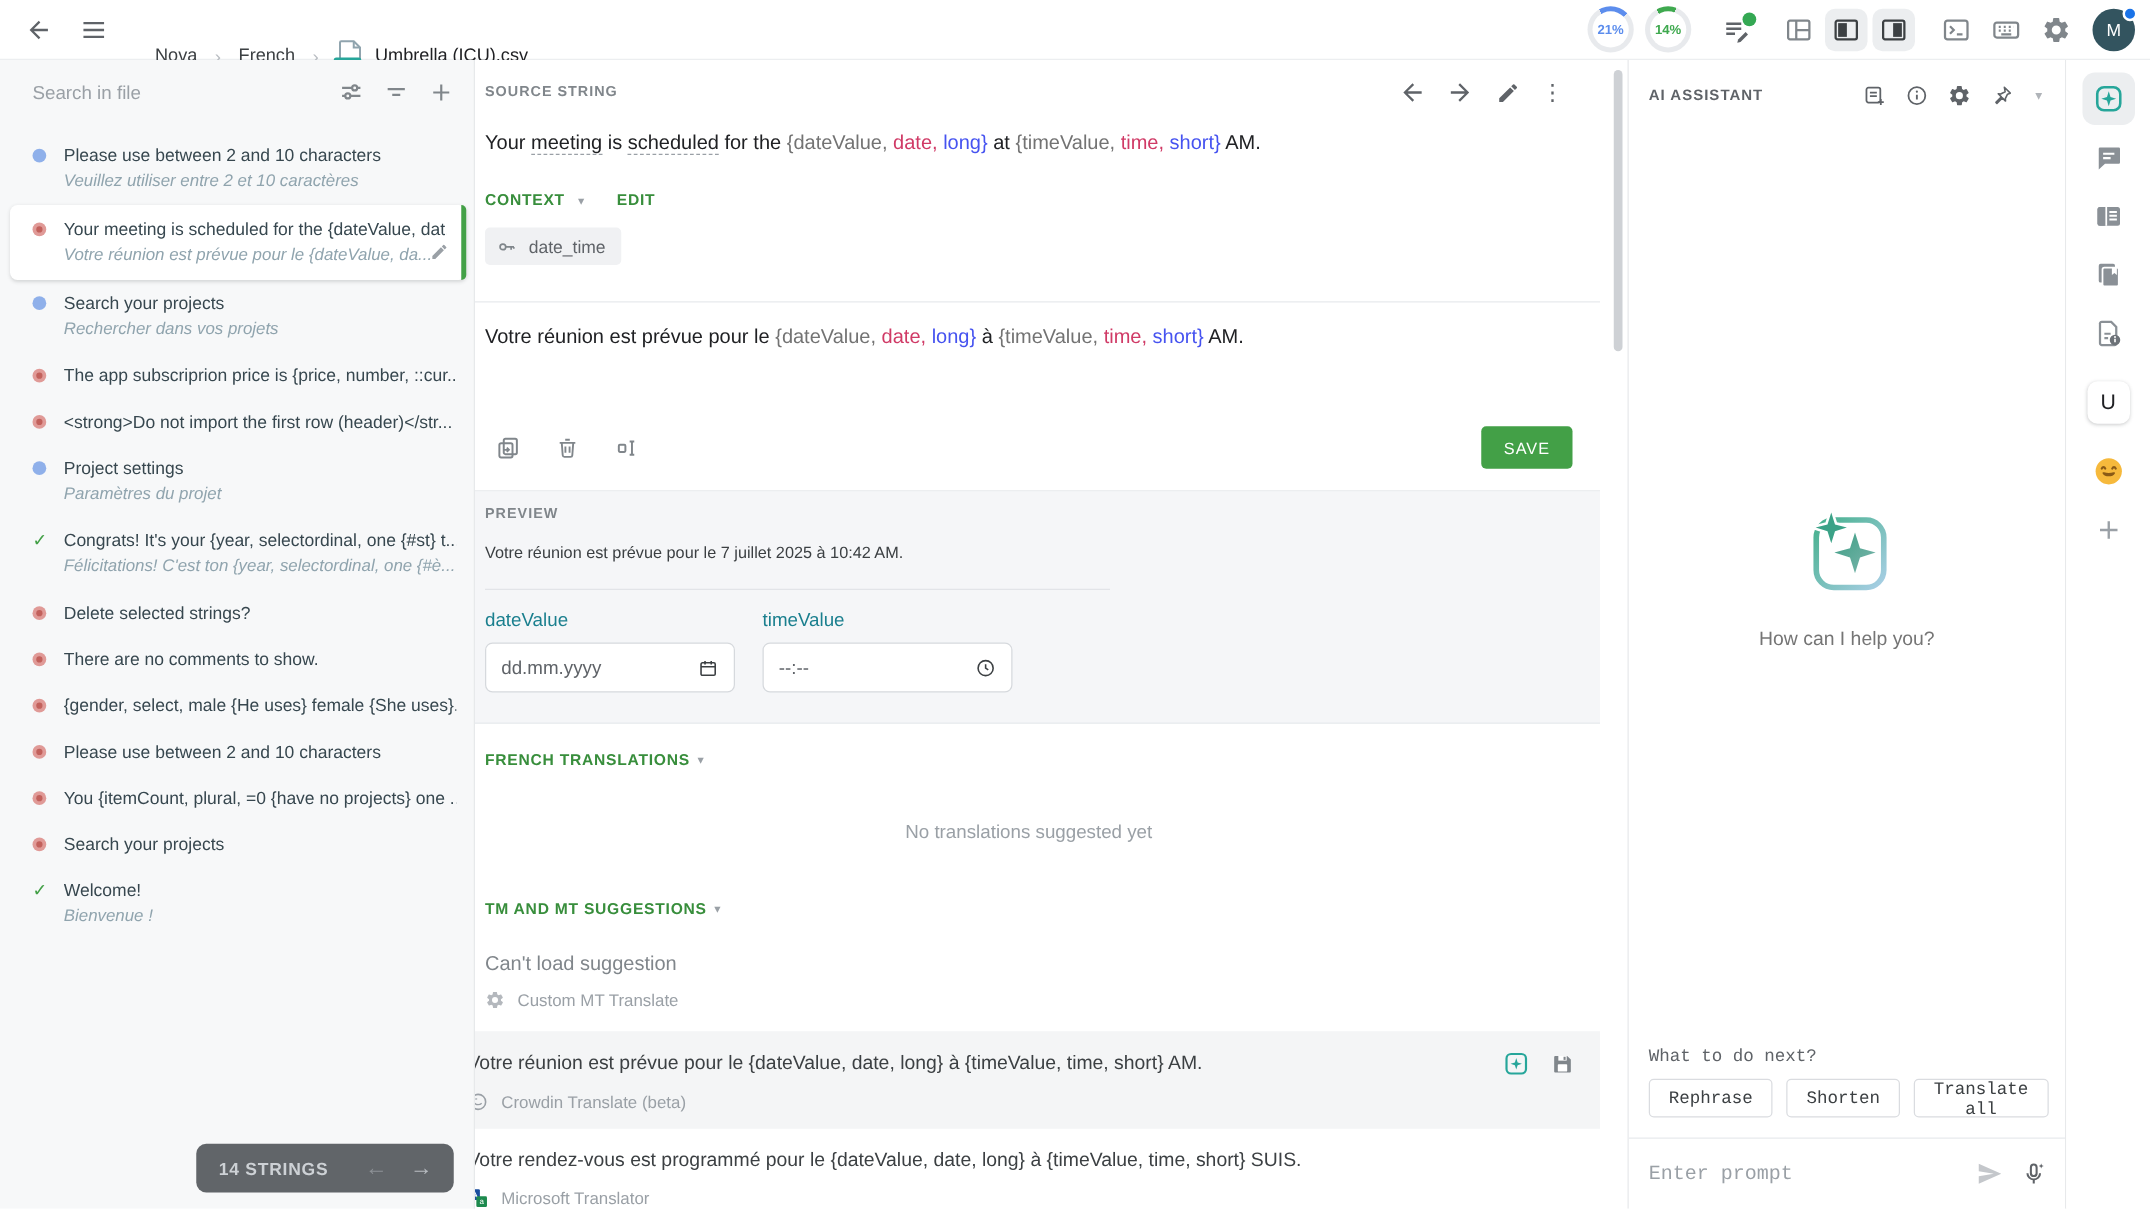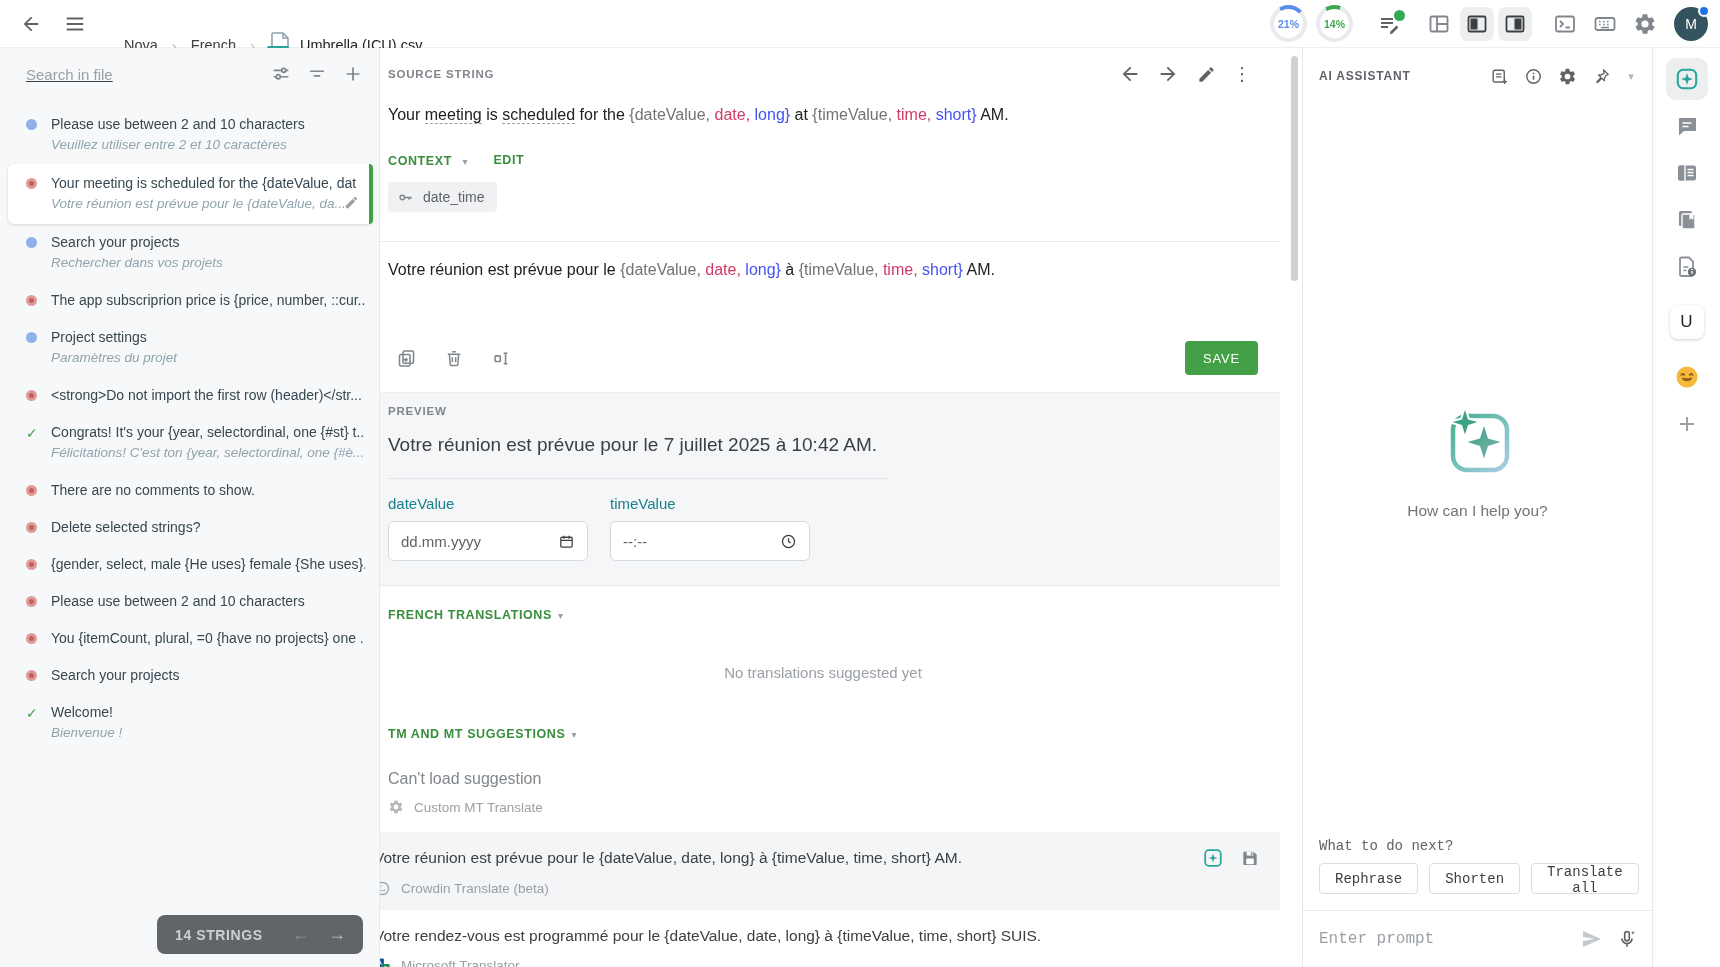--- a/index.html
+++ b/index.html
@@ -37,21 +37,21 @@
   .avatar { position:relative; width:34px; height:34px; border-radius:50%; background:#33545f;
     color:#fff; font-size:14px; display:flex; align-items:center; justify-content:center; cursor:pointer; }
   .avatar-dot { position:absolute; top:-2px; right:-2px; width:12px; height:12px; background:#1a73e8;
     border:2px solid #fff; border-radius:50%; }
 
   
   .sidebar { position:absolute; top:48px; left:0; width:380px; bottom:0; background:#f7f8f9;
     border-right:1px solid #e7e9eb; }
   .search-row { display:flex; align-items:center; height:52px; padding:0 10px 0 26px; }
   .search-input { flex:1; border:none; outline:none; background:transparent; font-size:15px;
-    color:#3c4043; font-family:inherit;text-decoration:underline; }
+    color:#3c4043; font-family:inherit; }
   .search-input::placeholder { color:#9aa0a6; }
   .search-icons { display:flex; align-items:center; gap:4px; }
   .s-icon { width:32px; height:32px; display:flex; align-items:center; justify-content:center; cursor:pointer; }
   .slist { padding:6px 0 0 0; }
   .srow { position:relative; display:flex; align-items:flex-start; gap:14px; padding:8px 14px 9px 26px;
     cursor:pointer; }
   .dot { width:11px; height:11px; border-radius:50%; margin-top:5px; flex:none; position:relative; }
   [data-status="blue"] .dot { background:#8fb0ea; }
   [data-status="red"] .dot { background:#e09a97; }
   [data-status="red"] .dot::after { content:""; position:absolute; inset:3px; border-radius:50%;
@@ -98,21 +98,21 @@
   .chip-text { font-size:14px; color:#5f6368; }
   .ed-divider { border-top:1px solid #e8eaed; margin:29px -22px 0 -8px; }
   .toolbar { display:flex; align-items:center; margin-top:60px; }
   .tool-icons { display:flex; align-items:center; gap:20px; margin-left:4px; }
   .tool-btn { width:28px; height:28px; display:flex; align-items:center; justify-content:center; cursor:pointer; }
   .save-btn { margin-left:auto; background:#43a047; color:#fff; border:none; border-radius:4px;
     height:34px; padding:0 18px; font-size:13px; font-weight:normal; letter-spacing:.8px;
     font-family:inherit; cursor:pointer; }
   .preview { background:#f5f6f8; border-top:1px solid #eceef0; border-bottom:1px solid #e8eaed;
     margin:17px -22px 0 -8px; padding:12px 22px 24px 8px; }
-  .preview-text { font-size:19px; color:#3c4043; margin-top:17px; }
+  .preview-text { font-size:13px; color:#3c4043; margin-top:17px; }
   .preview-hr { border-top:1px solid #e2e4e8; width:500px; margin-top:22px; }
   .fields { display:flex; gap:22px; margin-top:16px; }
   .field-label { font-size:15px; color:#1a7f8e; margin-bottom:9px; }
   .field-input { width:200px; height:40px; background:#fff; border:1px solid #d6d9dd; border-radius:6px;
     display:flex; align-items:center; padding:0 12px; font-size:15px; color:#5f6368; cursor:text; }
   .field-value { flex:1; }
   .sec-row { display:flex; align-items:center; margin-top:22px; }
   .empty-msg { text-align:center; font-size:15px; color:#9aa0a6; margin-top:42px; }
   .tm-row { margin-top:46px; }
   .cant-load { font-size:16px; color:#80868b; margin-top:29px; }
@@ -308,50 +308,50 @@
             <div class="srow-src">Search your projects</div>
         <div class="srow-tr">Rechercher dans vos projets</div>
           </div>
       </div>
       <div class="srow" data-status="red">
         <span class="dot"></span>
         <div class="srow-texts">
             <div class="srow-src">The app subscriprion price is {price, number, ::cur...</div>
           </div>
       </div>
+      <div class="srow" data-status="red">
+        <span class="dot"></span>
+        <div class="srow-texts">
+            <div class="srow-src">&lt;strong&gt;Do not import the first row (header)&lt;/str...</div>
+          </div>
+      </div>
       <div class="srow" data-status="blue">
         <span class="dot"></span>
         <div class="srow-texts">
             <div class="srow-src">Project settings</div>
         <div class="srow-tr">Paramètres du projet</div>
           </div>
       </div>
-      <div class="srow" data-status="red">
-        <span class="dot"></span>
-        <div class="srow-texts">
-            <div class="srow-src">&lt;strong&gt;Do not import the first row (header)&lt;/str...</div>
-          </div>
-      </div>
       <div class="srow" data-status="green">
         <span class="dot"></span>
         <div class="srow-texts">
             <div class="srow-src">Congrats! It's your {year, selectordinal, one {#st} t...</div>
         <div class="srow-tr">Félicitations! C'est ton {year, selectordinal, one {#è...</div>
           </div>
       </div>
       <div class="srow" data-status="red">
         <span class="dot"></span>
         <div class="srow-texts">
+            <div class="srow-src">Delete selected strings?</div>
+          </div>
+      </div>
+      <div class="srow" data-status="red">
+        <span class="dot"></span>
+        <div class="srow-texts">
             <div class="srow-src">There are no comments to show.</div>
-          </div>
-      </div>
-      <div class="srow" data-status="red">
-        <span class="dot"></span>
-        <div class="srow-texts">
-            <div class="srow-src">Delete selected strings?</div>
           </div>
       </div>
       <div class="srow" data-status="red">
         <span class="dot"></span>
         <div class="srow-texts">
             <div class="srow-src">{gender, select, male {He uses} female {She uses}...</div>
           </div>
       </div>
       <div class="srow" data-status="red">
         <span class="dot"></span>

